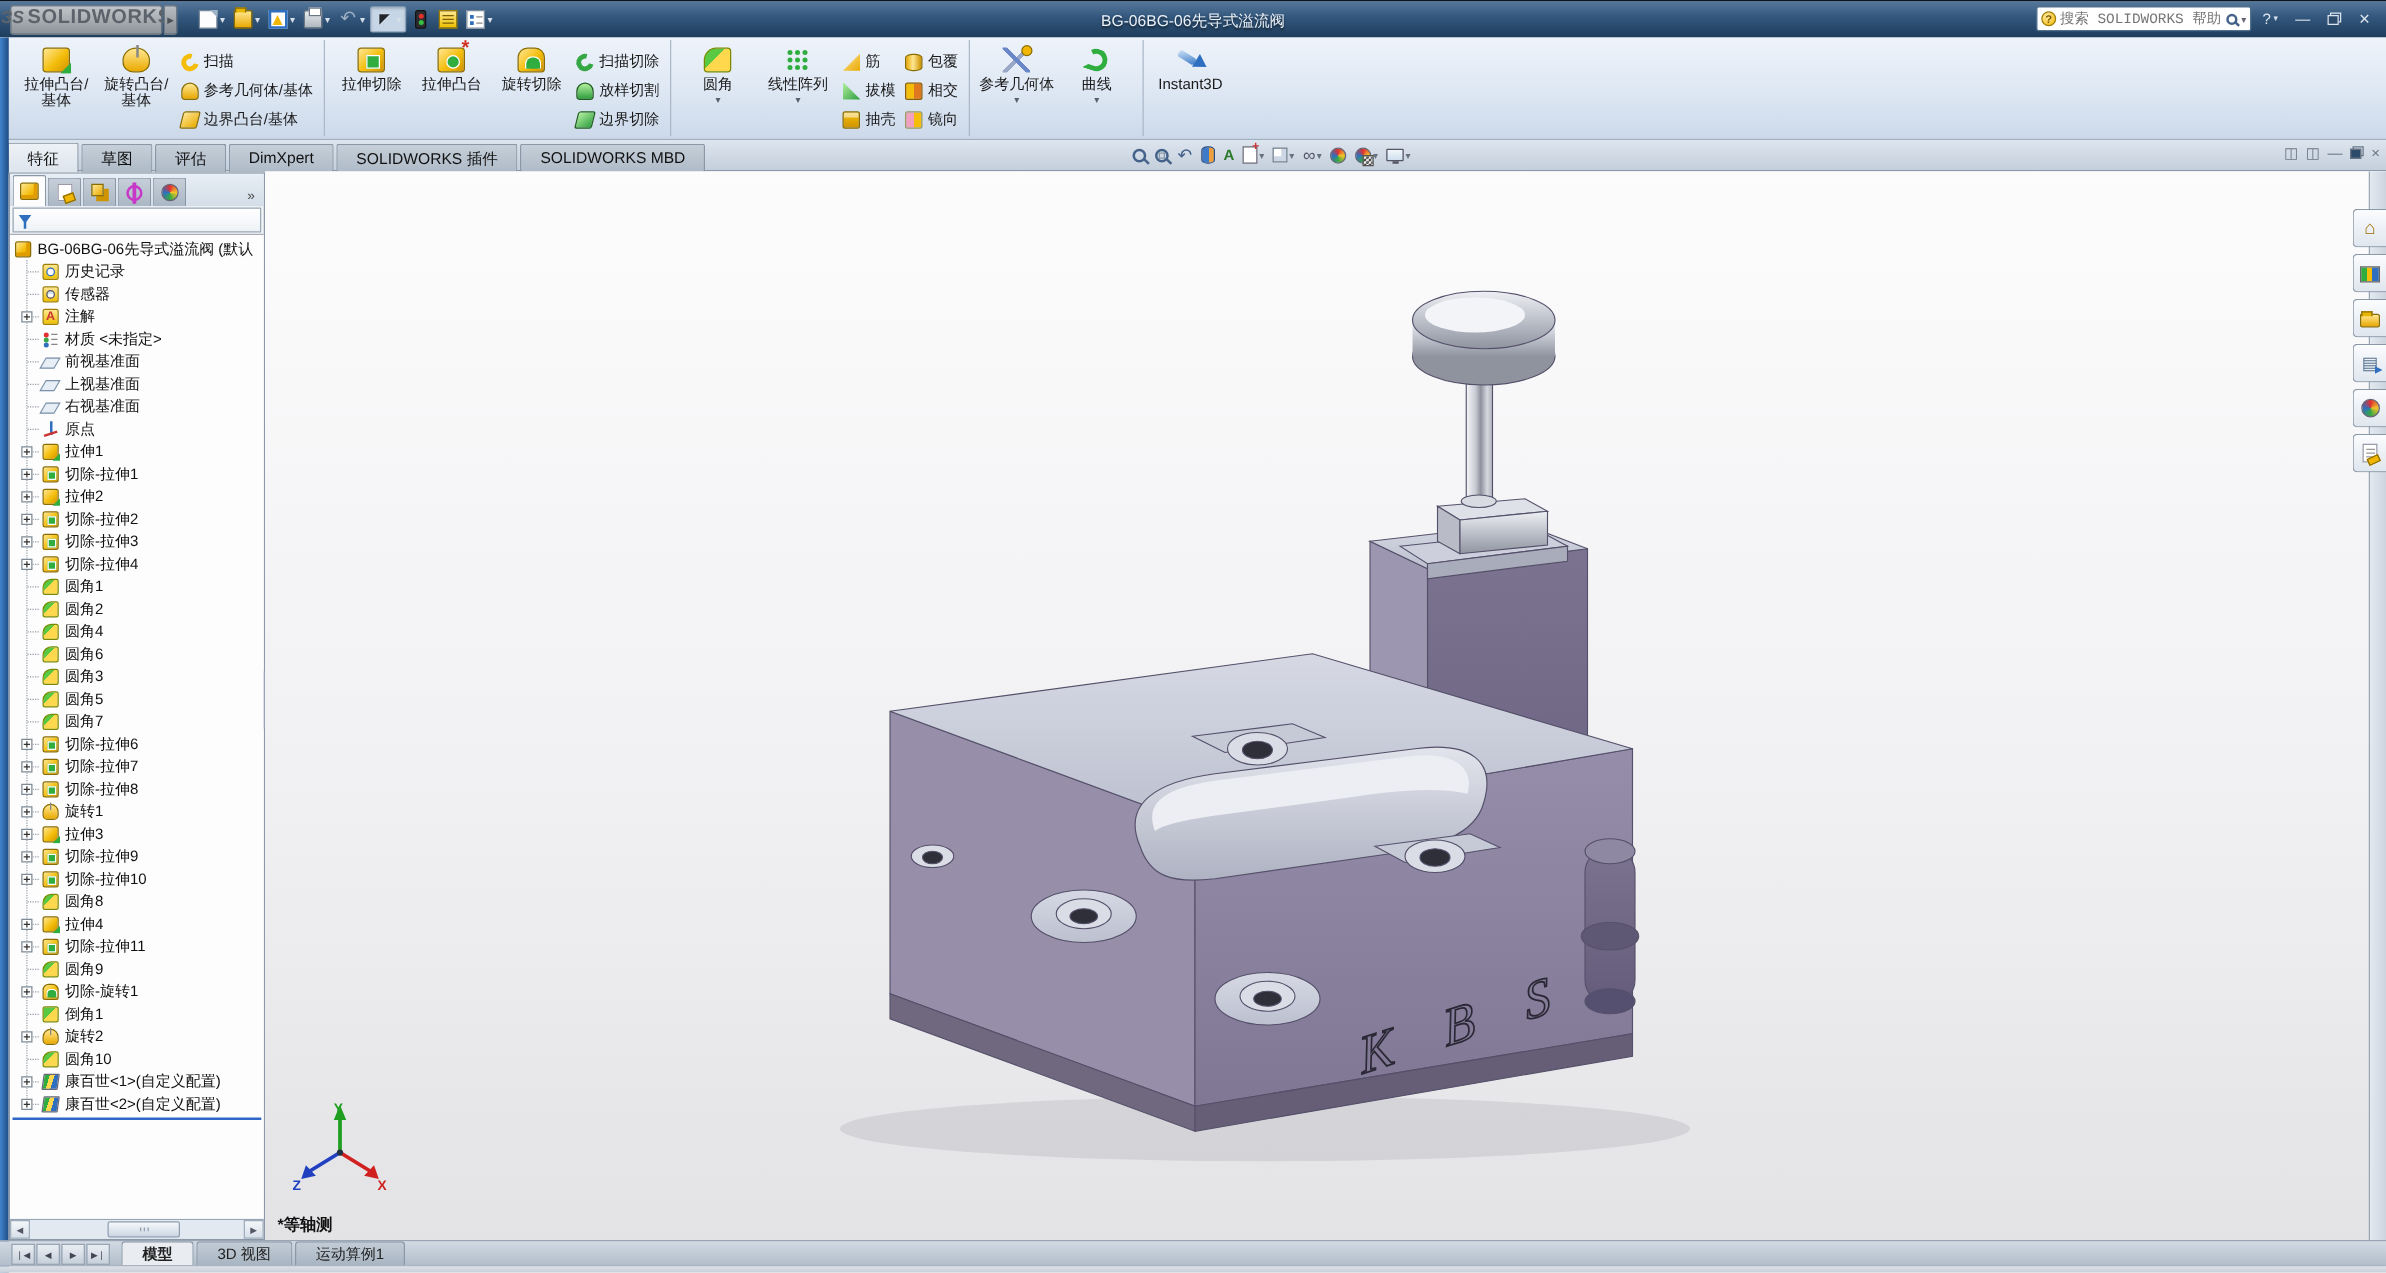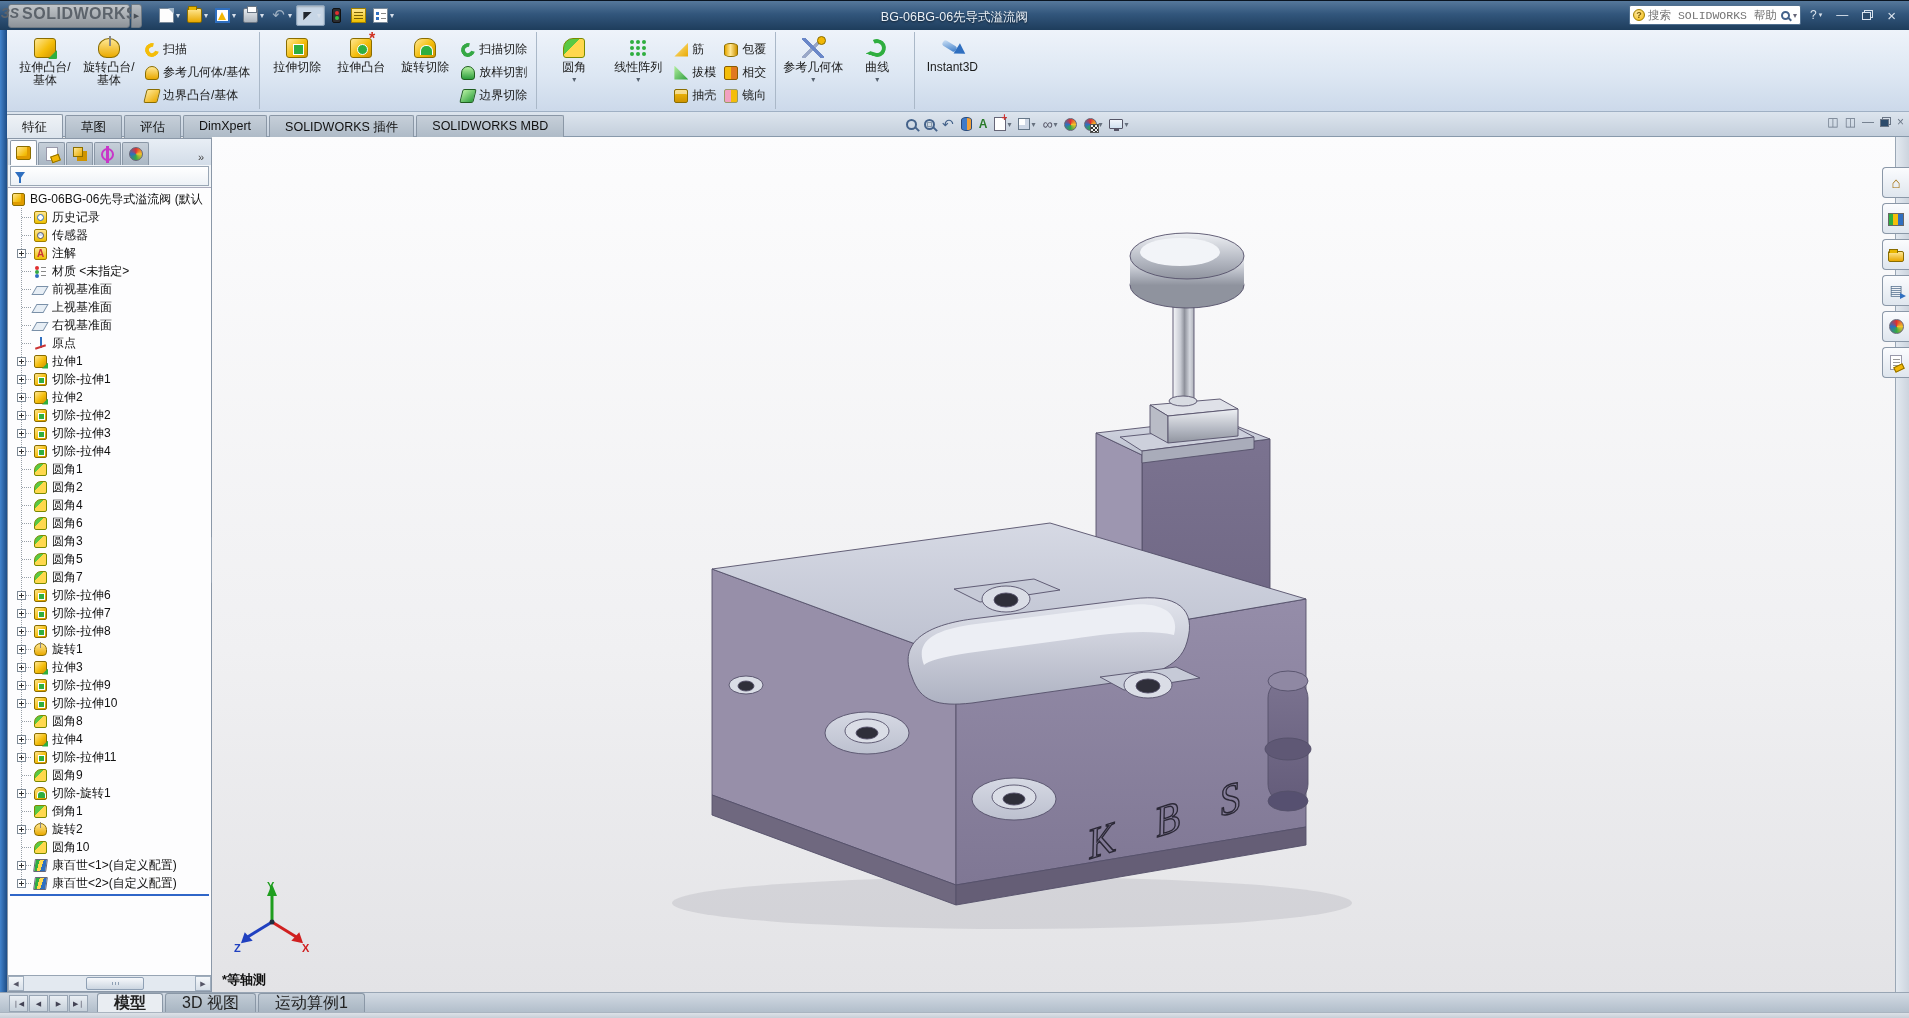--- a/index.html
+++ b/index.html
@@ -205,21 +205,21 @@
 .tp-palette::before{content:"";position:absolute;right:-2px;bottom:-1px;border-top:3px solid transparent;border-bottom:3px solid transparent;border-left:6px solid #2f6fc0;z-index:1}
 .tp-appear{border-radius:50%;background:conic-gradient(#e03030,#f2c32a,#35a845,#2f6fc0,#e03030);border:1px solid #667;width:15px;height:15px}
 .tp-props{background:#fff;border:1px solid #99a;width:12px;margin:0 auto}
 .tp-props::after{content:"";position:absolute;left:2px;top:3px;width:7px;height:1px;background:#999;box-shadow:0 3px 0 #999,0 6px 0 #999}
 .tp-props::before{content:"";position:absolute;right:-3px;bottom:-2px;width:8px;height:4px;background:#f2b705;border:1px solid #8a6d00;transform:rotate(-25deg);z-index:1}
 
 
 #bottombar{position:absolute;left:0;right:0;bottom:6px;height:20px;background:linear-gradient(#d2dae3,#b2becb);border-top:1px solid #98a5b4;display:flex;align-items:flex-end;padding-left:9px}
 .navbtn{width:19px;height:17px;font-size:7px;color:#445;display:flex;align-items:center;justify-content:center;background:linear-gradient(#e9eef3,#c6d0da);border:1px solid #98a5b4;margin-right:1px}
 #mtabs{display:flex;margin-left:8px;gap:2px}
-.mtab{height:19px;padding:0 16px;display:flex;align-items:center;font-size:16px;border:1px solid #8a97a6;border-bottom:none;border-radius:3px 3px 0 0;background:linear-gradient(#c2ccd6,#a8b5c2);color:#222}
+.mtab{height:19px;padding:0 16px;display:flex;align-items:center;font-size:12px;border:1px solid #8a97a6;border-bottom:none;border-radius:3px 3px 0 0;background:linear-gradient(#c2ccd6,#a8b5c2);color:#222}
 .mtab.active{background:#e9edf2;font-weight:bold}
 #statusstrip{position:absolute;left:0;right:0;bottom:0;height:6px;background:linear-gradient(#dde2e8,#c8cfd8);border-top:1px solid #aab4c0}
 </style>
 </head>
 <body>
 
 <div id="titlebar">
   <div id="logo">
     <span class="mark">ЗS</span>
     <span class="nm">SOLIDWORKS</span>

